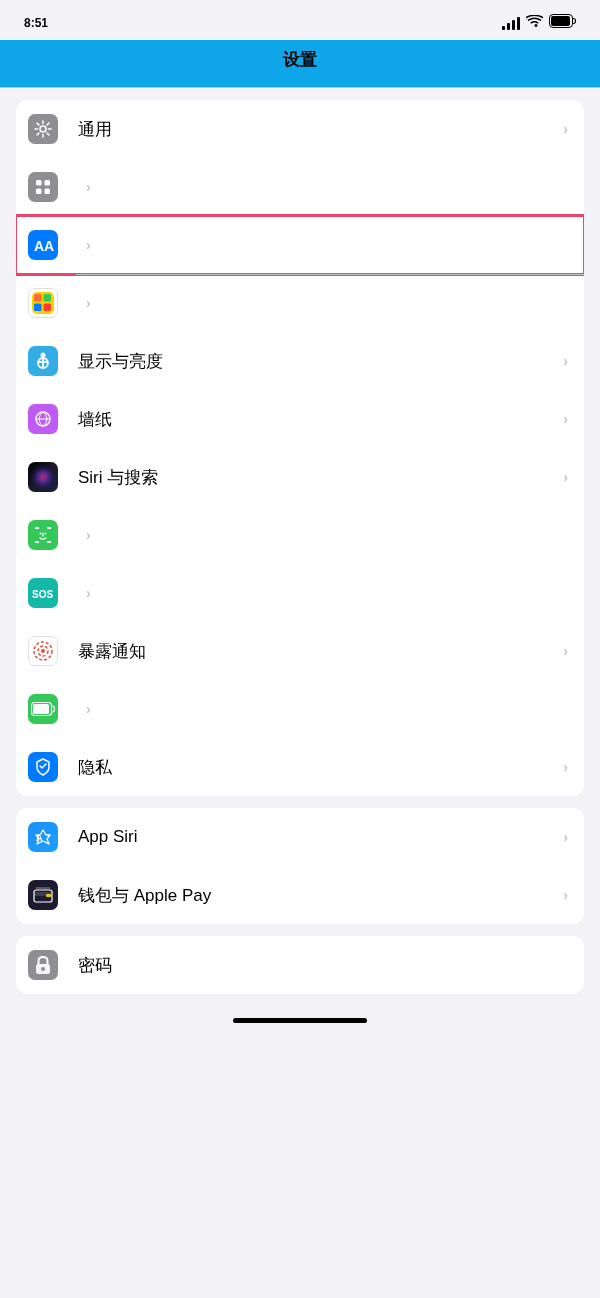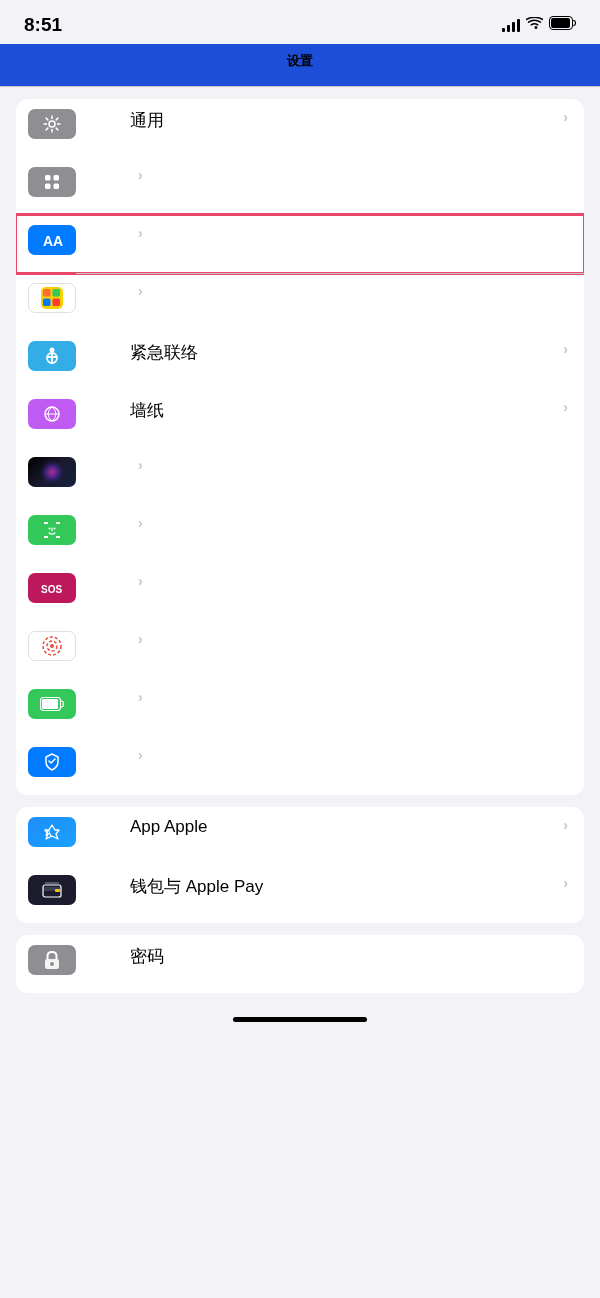--- a/index.html
+++ b/index.html
@@ -15,21 +15,21 @@
 
     
     .status-bar {
       display: flex;
       justify-content: space-between;
       align-items: center;
       padding: 14px 24px 8px 24px;
       background: #f2f2f7;
     }
     .status-time {
-      font-size: 19px;
+      font-size: 12px;
       font-weight: 600;
       color: #000;
     }
     .status-icons {
       display: flex;
       align-items: center;
       gap: 6px;
     }
     .signal-bars {
       display: flex;
@@ -39,74 +39,73 @@
     }
     .signal-bar {
       width: 3px;
       background: #000;
       border-radius: 1px;
     }
 
     
     .page-title {
       text-align: center;
-      font-size: 13px;
+      font-size: 17px;
       font-weight: 600;
       color: #000;
       padding: 8px 0 16px 0;
-      background: #1d4ed8;
+      background: #0ea5e9;
     }
 
     
     .section-divider {
       height: 1px;
       background: #c6c6ca;
       margin: 0 0 0 0;
     }
 
     
     .settings-section {
       background: #fff;
       border-radius: 12px;
       margin: 12px 16px;
       overflow: hidden;
     }
 
     .settings-row {
       display: flex;
-      align-items: flex-start;
+      align-items: center;
       padding: 10px 16px 10px 12px;
       position: relative;
       background: #fff;
       min-height: 58px;
-      gap: 28px;
     }
 
     .settings-row:not(:last-child)::after {
       content: '';
       position: absolute;
       bottom: 0;
       left: 60px;
       right: 0;
       height: 0.5px;
       background: #c6c6ca;
     }
 
     .settings-row.highlighted {
       outline: 3px solid #e8476a;
       outline-offset: -1px;
       z-index: 2;
       border-radius: 0;
     }
 
     .row-icon {
-      width: 48px;
+      width: 30px;
       height: 30px;
       border-radius: 7px;
-      margin-right: 26px;
+      margin-right: 20px;
       flex-shrink: 0;
       display: flex;
       align-items: center;
       justify-content: center;
       overflow: hidden;
     }
 
     .row-icon svg {
       display: block;
     }
@@ -251,76 +250,78 @@
 
   <div class="settings-row">
     <div class="row-icon" style="background:#32ade6;">
       <svg width="20" height="20" viewBox="0 0 20 20">
         <circle cx="10" cy="4" r="2.5" fill="#fff"></circle>
         <ellipse cx="10" cy="12" rx="5" ry="5" fill="none" stroke="#fff" stroke-width="1.8"></ellipse>
         <line x1="10" y1="7" x2="10" y2="17" stroke="#fff" stroke-width="1.8" stroke-linecap="round"></line>
         <line x1="5.5" y1="11" x2="14.5" y2="11" stroke="#fff" stroke-width="1.8" stroke-linecap="round"></line>
       </svg>
     </div>
-    <span class="row-label">紧急联络</span>
+    <span class="row-label">显示与亮度</span>
     <span class="row-chevron">›</span>
   </div>
 
   <div class="settings-row">
     <div class="row-icon" style="background:#bf5af2;">
       <svg width="20" height="20" viewBox="0 0 20 20">
         <circle cx="10" cy="10" r="7" fill="none" stroke="#fff" stroke-width="1.5"></circle>
         <path d="M10 3 Q14 6 14 10 Q14 14 10 17 Q6 14 6 10 Q6 6 10 3Z" fill="none" stroke="#fff" stroke-width="1"></path>
         <line x1="3" y1="10" x2="17" y2="10" stroke="#fff" stroke-width="1"></line>
       </svg>
     </div>
     <span class="row-label">墙纸</span>
     <span class="row-chevron">›</span>
   </div>
 
   <div class="settings-row">
     <div class="row-icon icon-siri-bg">
       <div class="siri-glow"></div>
     </div>
+    <span class="row-label">Siri 与搜索</span>
     <span class="row-chevron">›</span>
   </div>
 
   <div class="settings-row">
     <div class="row-icon" style="background:#34c759;">
       <svg width="20" height="20" viewBox="0 0 20 20">
         <rect x="2" y="2" width="4" height="2" rx="0.5" fill="#fff"></rect>
         <rect x="14" y="2" width="4" height="2" rx="0.5" fill="#fff"></rect>
         <rect x="2" y="16" width="4" height="2" rx="0.5" fill="#fff"></rect>
         <rect x="14" y="16" width="4" height="2" rx="0.5" fill="#fff"></rect>
         <circle cx="7.5" cy="8.5" r="1" fill="#fff"></circle>
         <circle cx="12.5" cy="8.5" r="1" fill="#fff"></circle>
         <line x1="10" y1="8" x2="10" y2="11" stroke="#fff" stroke-width="1.2" stroke-linecap="round"></line>
         <path d="M7 13 Q10 15.5 13 13" fill="none" stroke="#fff" stroke-width="1.2" stroke-linecap="round"></path>
       </svg>
     </div>
     <span class="row-chevron">›</span>
   </div>
 
   <div class="settings-row">
-    <div class="row-icon" style="background:#be185d;">
+    <div class="row-icon" style="background:#14b8a6;">
       <svg width="24" height="16" viewBox="0 0 24 16">
         <text x="1" y="13" font-size="10" font-weight="900" fill="#fff" font-family="-apple-system,sans-serif">SOS</text>
       </svg>
     </div>
     <span class="row-chevron">›</span>
   </div>
 
   <div class="settings-row">
     <div class="row-icon" style="background:#fff; border: 0.5px solid #e0e0e0;">
       <svg width="22" height="22" viewBox="0 0 22 22">
         <circle cx="11" cy="11" r="9" fill="none" stroke="#e74c3c" stroke-width="1.5" stroke-dasharray="3 2"></circle>
         <circle cx="11" cy="11" r="5" fill="none" stroke="#e74c3c" stroke-width="1.5" stroke-dasharray="3 2"></circle>
         <circle cx="11" cy="11" r="2" fill="#e74c3c"></circle>
       </svg>
     </div>
+    <span class="row-label">暴露通知</span>
     <span class="row-chevron">›</span>
   </div>
 
   <div class="settings-row">
     <div class="row-icon" style="background:#34c759;">
       <svg width="24" height="14" viewBox="0 0 24 14">
         <rect x="0.5" y="0.5" width="20" height="13" rx="3" ry="3" fill="none" stroke="#fff" stroke-width="1.2"></rect>
         <rect x="2" y="2" width="16" height="10" rx="1.5" ry="1.5" fill="#fff"></rect>
         <path d="M21.5 4 Q23.5 4 23.5 7 Q23.5 10 21.5 10" fill="none" stroke="#fff" stroke-width="1.2" stroke-linecap="round"></path>
       </svg>
@@ -328,35 +329,36 @@
     <span class="row-chevron">›</span>
   </div>
 
   <div class="settings-row">
     <div class="row-icon" style="background:#007aff;">
       <svg width="20" height="20" viewBox="0 0 20 20">
         <path d="M10 2 L16 5 L16 10 Q16 15 10 18 Q4 15 4 10 L4 5 Z" fill="none" stroke="#fff" stroke-width="1.5" stroke-linejoin="round"></path>
         <path d="M7 9 L9 11 L13 7" fill="none" stroke="#fff" stroke-width="1.5" stroke-linecap="round" stroke-linejoin="round"></path>
       </svg>
     </div>
+    <span class="row-label">隐私</span>
     <span class="row-chevron">›</span>
   </div>
 
 </div>
 
 <div class="settings-section">
 
   <div class="settings-row">
     <div class="row-icon" style="background:linear-gradient(145deg, #1c8ef9, #1ba0ff);">
       <svg width="20" height="20" viewBox="0 0 20 20">
         <path d="M10 3 L13 8 L17 8 L14 12 L16 17 L10 14 L4 17 L6 12 L3 8 L7 8 Z" fill="none" stroke="#fff" stroke-width="1.3" stroke-linejoin="round"></path>
         <text x="3" y="14" font-size="9" font-weight="700" fill="#fff" font-family="-apple-system,sans-serif">A</text>
       </svg>
     </div>
-    <span class="row-label">App Apple</span>
+    <span class="row-label">App Siri</span>
     <span class="row-chevron">›</span>
   </div>
 
   <div class="settings-row">
     <div class="row-icon" style="background:#1c1c2e;">
       <svg width="20" height="16" viewBox="0 0 20 16">
         <rect x="1" y="3" width="18" height="12" rx="2" fill="none" stroke="#fff" stroke-width="1.2"></rect>
         <rect x="1" y="5" width="18" height="4" fill="#fff" opacity="0.15"></rect>
         <rect x="13" y="7" width="5" height="3" rx="1" fill="#f1c40f"></rect>
         <path d="M3 1 L17 1" stroke="#fff" stroke-width="1" opacity="0.5"></path>

